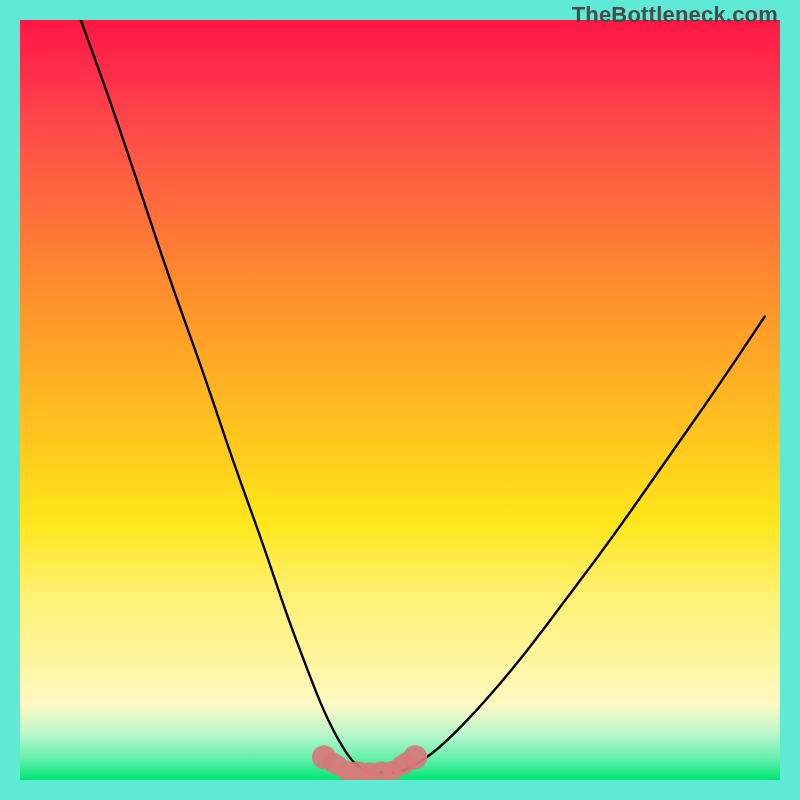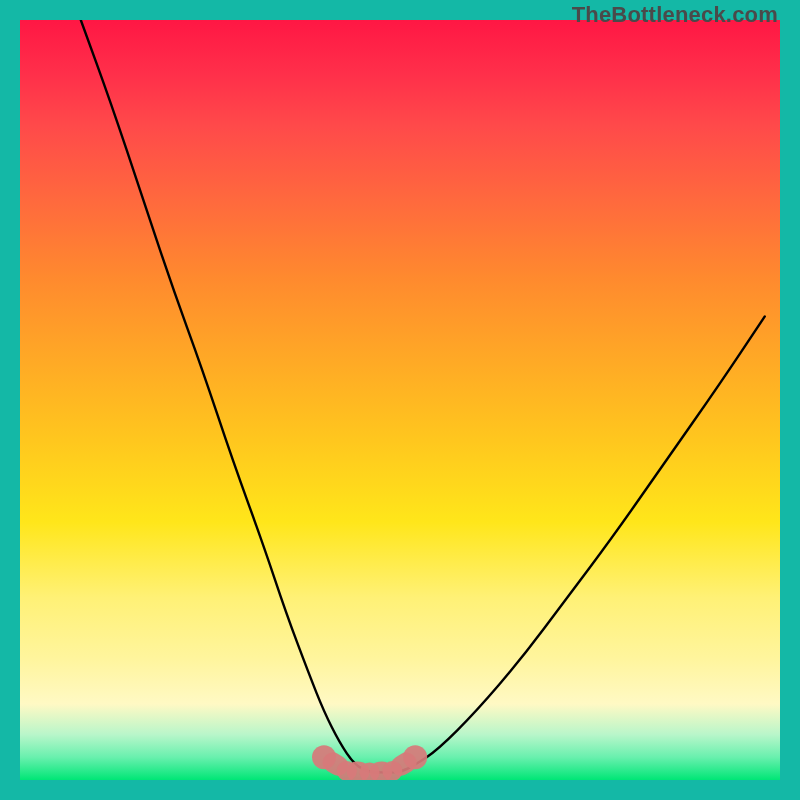--- a/index.html
+++ b/index.html
@@ -8,21 +8,21 @@
     width: 800px;
     height: 800px;
     overflow: hidden;
     background: #000;
     font-family: Arial, Helvetica, sans-serif;
   }
   .frame {
     position: relative;
     width: 800px;
     height: 800px;
-    background: #14b8a6;
+    background: #5eead4;
   }
   .plot-area {
     position: absolute;
     left: 20px;
     top: 20px;
     width: 760px;
     height: 760px;
     background: linear-gradient(
       to bottom,
       #ff1744 0%,

